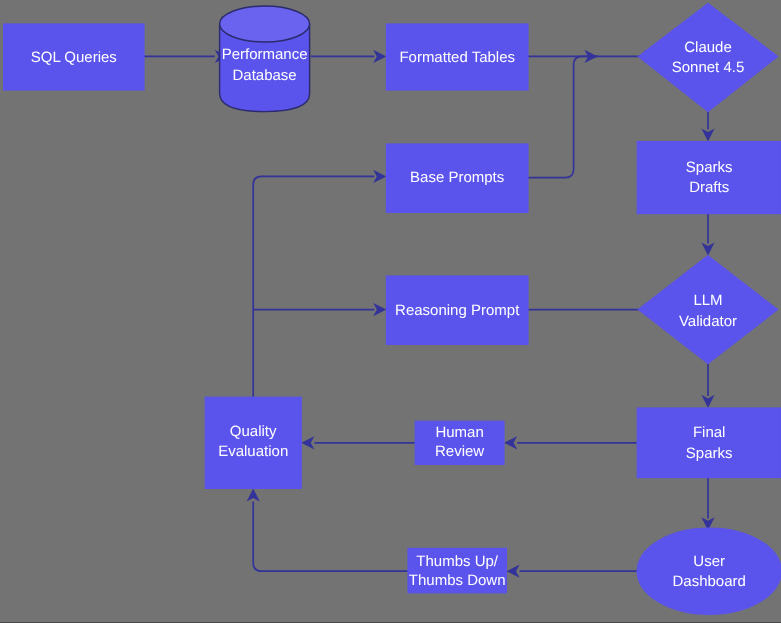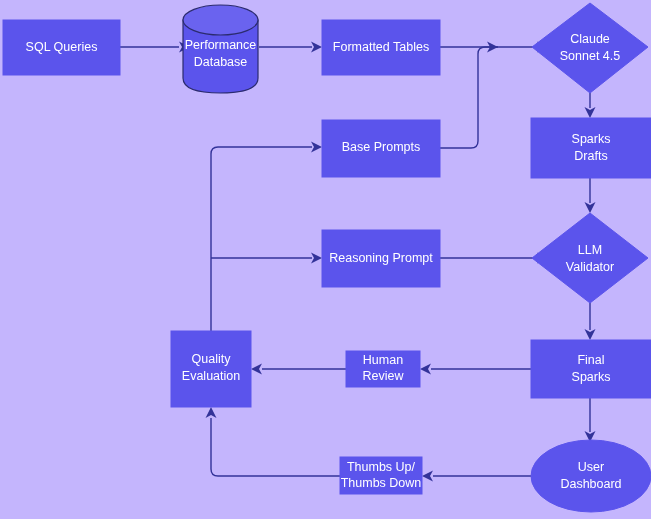--- a/index.html
+++ b/index.html
@@ -11,21 +11,21 @@
   body {
     width: 651px;
     height: 519px;
     overflow: hidden;
     font-family: "Liberation Sans", sans-serif;
   }
   #diagram-root {
     position: relative;
     width: 651px;
     height: 519px;
-    background: #c4b5fd;
+    background: #737373;
   }
   svg#flowchart {
     display: block;
     width: 651px;
     height: 519px;
   }
   .node-shape {
     fill: #5b54ec;
     stroke: #5b54ec;
     stroke-width: 1;

